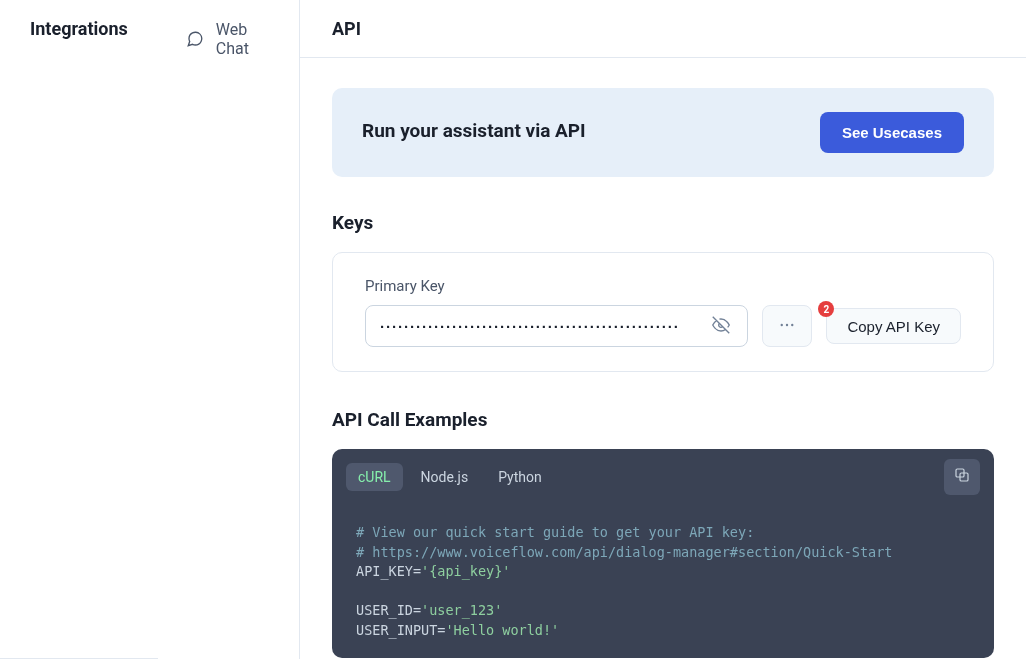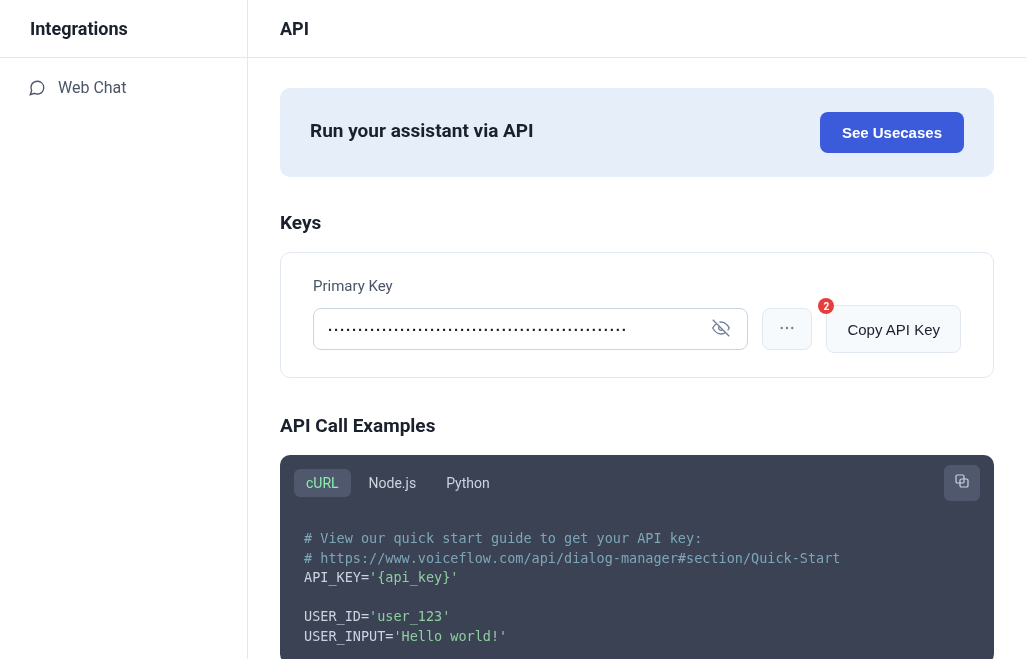--- a/index.html
+++ b/index.html
@@ -1,17 +1,17 @@
 <!DOCTYPE html>
 <html><head>
   <meta charset="utf-8">
   <style>
     * { box-sizing: border-box; margin: 0; padding: 0; }
     body { font-family: -apple-system, BlinkMacSystemFont, 'Segoe UI', Roboto, sans-serif; background: #fff; color: #1a202c; width: 1026px; height: 659px; overflow: hidden; display: flex; }
-    .sidebar { width: 248px; border-right: 1px solid #e2e8f0; display: flex; flex-direction: column; }
+    .sidebar { width: 300px; border-right: 1px solid #e2e8f0; display: flex; }
     .sidebar-header { padding: 18px 30px; border-bottom: 1px solid #e2e8f0; }
     .sidebar-title { font-size: 18px; font-weight: 700; color: #1a202c; }
     .sidebar-items { padding: 10px 14px; }
     .sidebar-item { display: flex; align-items: center; gap: 12px; padding: 10px 14px; border-radius: 8px; cursor: pointer; color: #4a5568; position: relative; margin-bottom: 4px; }
     .sidebar-item.active { background: #edf2f7; color: #1a202c; font-weight: 500; }
     .sidebar-item .icon { width: 18px; height: 18px; display: inline-flex; flex-shrink: 0; }
     .sidebar-item-label { font-size: 16px; }
     .badge { position: absolute; right: 78px; bottom: -6px; width: 16px; height: 16px; border-radius: 50%; background: #e53e3e; color: #fff; font-size: 10px; font-weight: 700; display: flex; align-items: center; justify-content: center; }
     .main { flex: 1; display: flex; flex-direction: column; overflow: hidden; }
     .main-header { padding: 18px 32px; border-bottom: 1px solid #e2e8f0; }
@@ -23,21 +23,21 @@
     .btn-primary { background: #3b5bdb; color: #fff; font-size: 15px; font-weight: 600; border: none; border-radius: 8px; padding: 12px 22px; cursor: pointer; }
     .section-heading { font-size: 19px; font-weight: 700; color: #1a202c; margin-bottom: 18px; }
     .card { background: #fff; border: 1px solid #e2e8f0; border-radius: 10px; padding: 24px 32px; margin-bottom: 36px; }
     .field-label { font-size: 15px; color: #4a5568; margin-bottom: 10px; display: block; }
     .key-row { display: flex; align-items: center; gap: 14px; }
     .input-wrap { flex: 1; position: relative; border: 1px solid #cbd5e0; border-radius: 8px; display: flex; align-items: center; padding: 0 14px; height: 42px; background: #fff; }
     .input-masked { flex: 1; font-size: 15px; letter-spacing: 1px; color: #1a202c; border: none; outline: none; background: transparent; font-weight: 900; font-family: Arial, sans-serif; }
     .reveal-btn { background: none; border: none; cursor: pointer; display: flex; align-items: center; justify-content: center; width: 24px; height: 24px; color: #718096; }
     .more-btn { width: 50px; height: 42px; border: 1px solid #e2e8f0; background: #f7fafc; border-radius: 8px; display: flex; align-items: center; justify-content: center; color: #718096; cursor: pointer; }
     .copy-wrap { position: relative; }
-    .copy-btn { height: 48px; border: 1px solid #e2e8f0; background: #f7fafc; border-radius: 8px; padding: 0 20px; font-size: 15px; font-weight: 500; color: #1a202c; cursor: pointer; }
+    .copy-btn { height: 36px; border: 1px solid #e2e8f0; background: #f7fafc; border-radius: 8px; padding: 0 20px; font-size: 15px; font-weight: 500; color: #1a202c; cursor: pointer; }
     .badge2 { position: absolute; left: -8px; top: -7px; width: 16px; height: 16px; border-radius: 50%; background: #e53e3e; color: #fff; font-size: 10px; font-weight: 700; display: flex; align-items: center; justify-content: center; z-index: 2; }
     .code-block { background: #3a4254; border-radius: 10px; overflow: hidden; }
     .code-tabs { display: flex; align-items: center; padding: 10px 14px; gap: 6px; }
     .code-tab { color: #cbd5e0; font-size: 14px; padding: 6px 12px; border-radius: 6px; cursor: pointer; }
     .code-tab.active { background: #4f586d; color: #86efac; }
     .code-tabs .spacer { flex: 1; }
     .code-copy { width: 36px; height: 36px; background: #4f586d; border-radius: 6px; display: flex; align-items: center; justify-content: center; cursor: pointer; color: #cbd5e0; }
     .code-body { padding: 18px 24px; font-family: ui-monospace, SFMono-Regular, Menlo, Consolas, monospace; font-size: 13.5px; line-height: 1.45; white-space: pre; color: #cbd5e0; }
     .cm-comment { color: #7da7b8; }
     .cm-var { color: #cbd5e0; }

